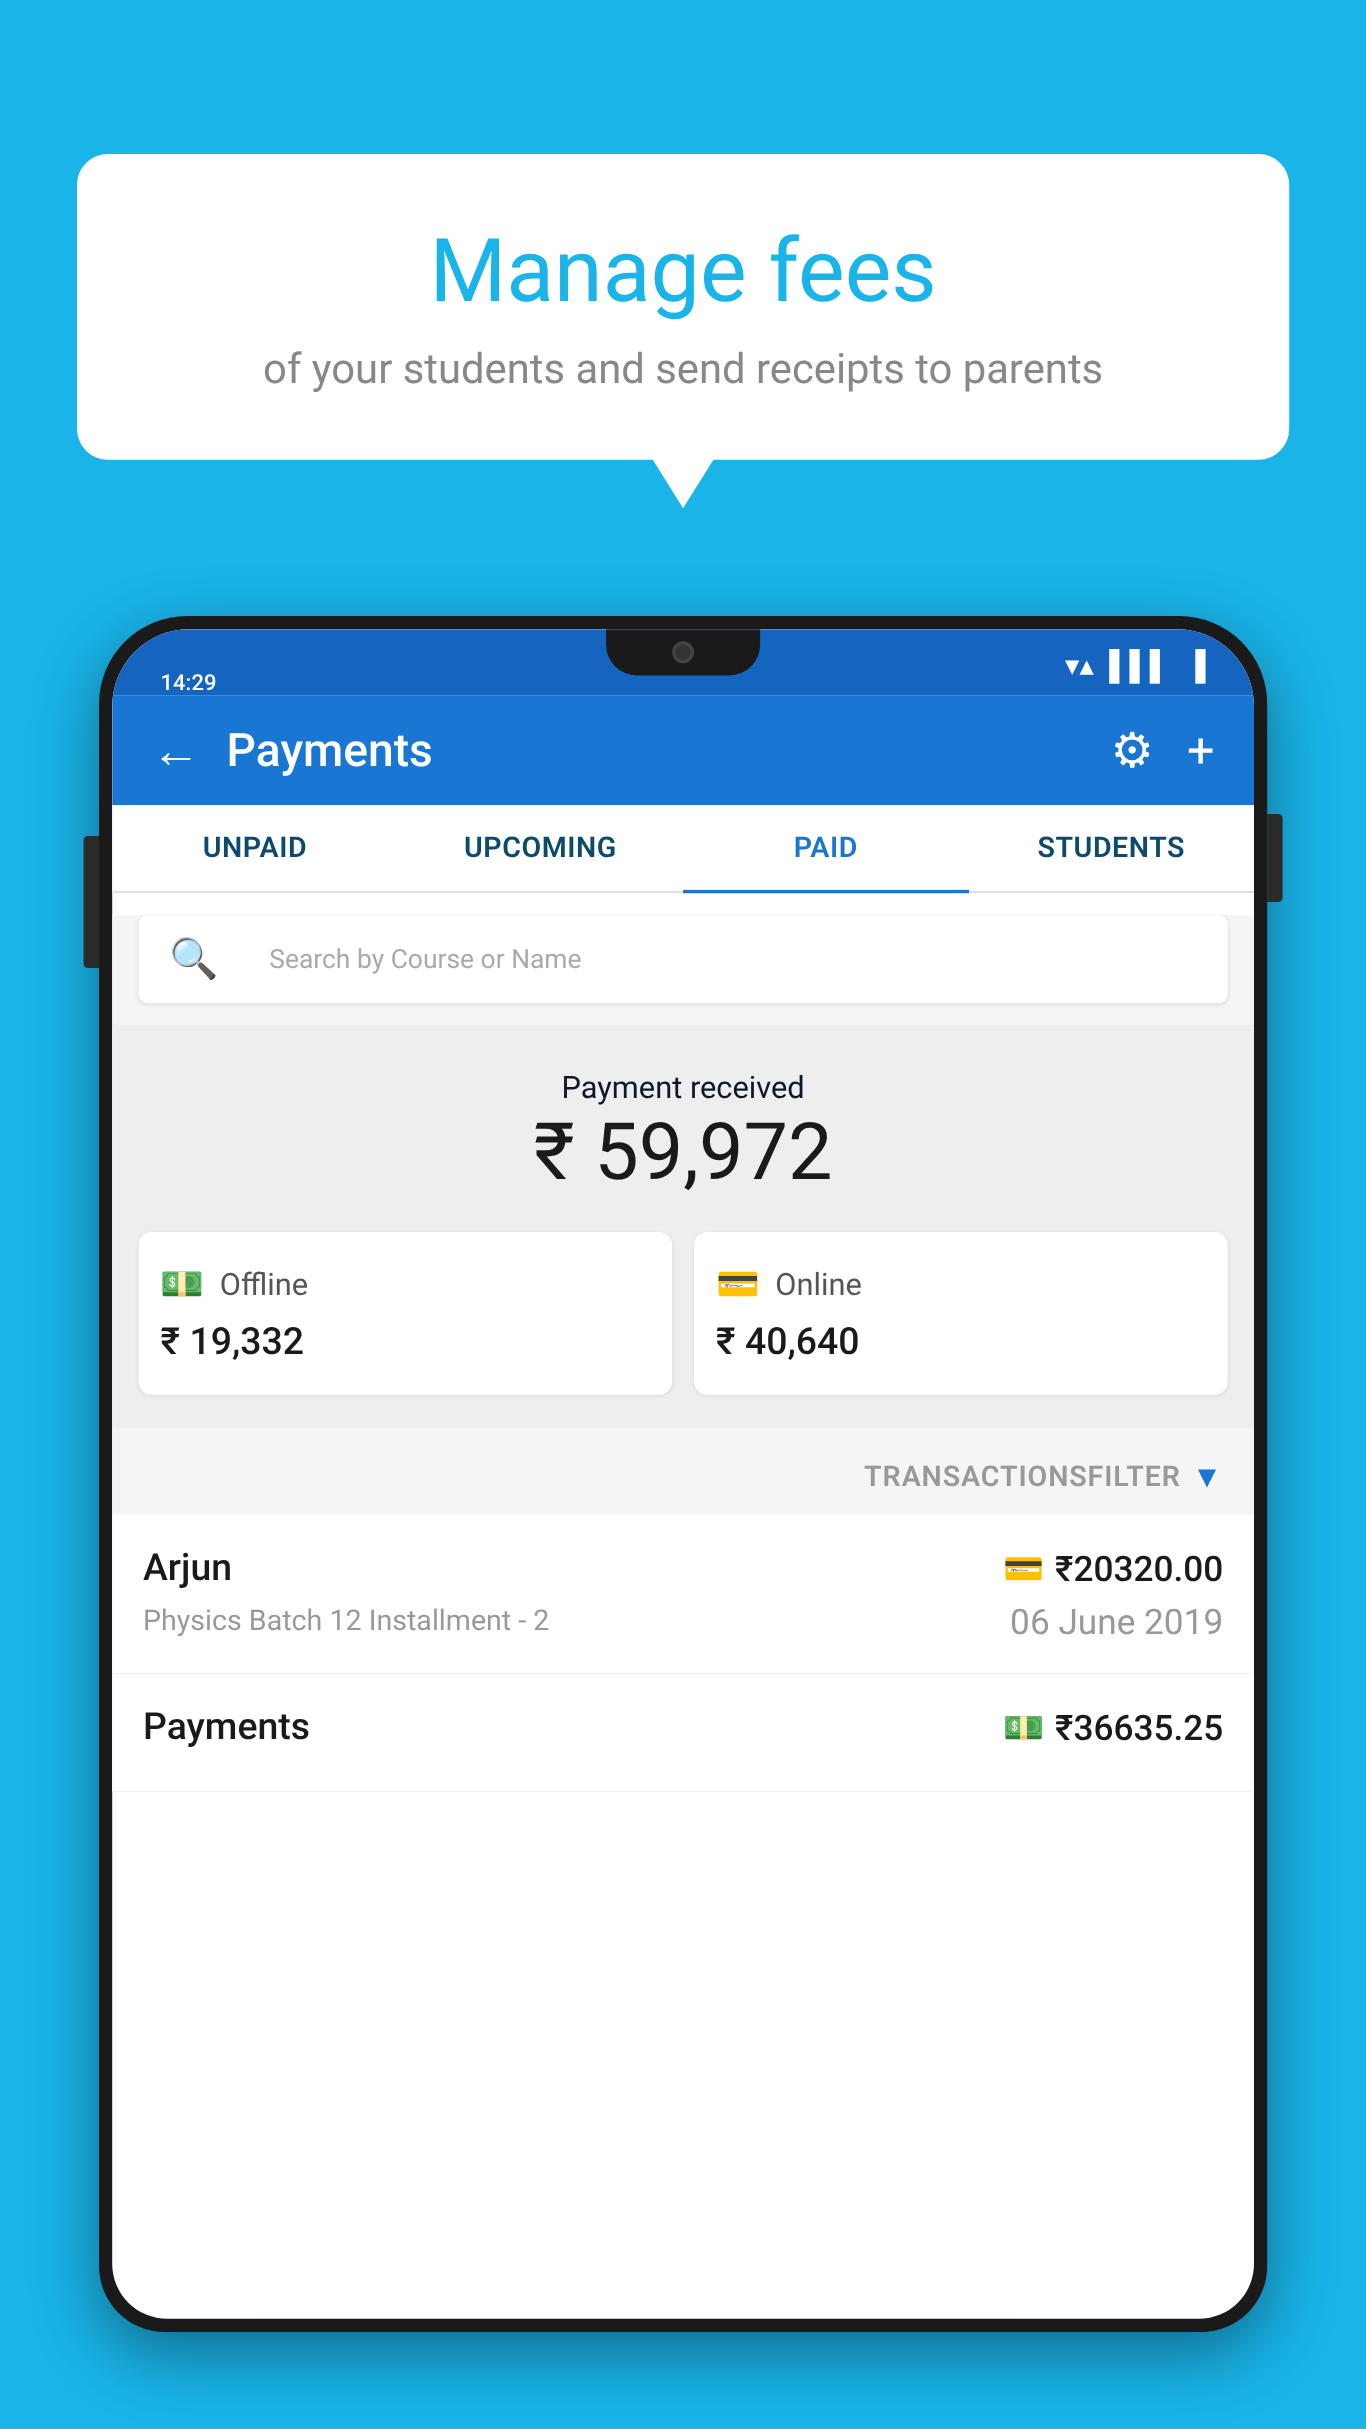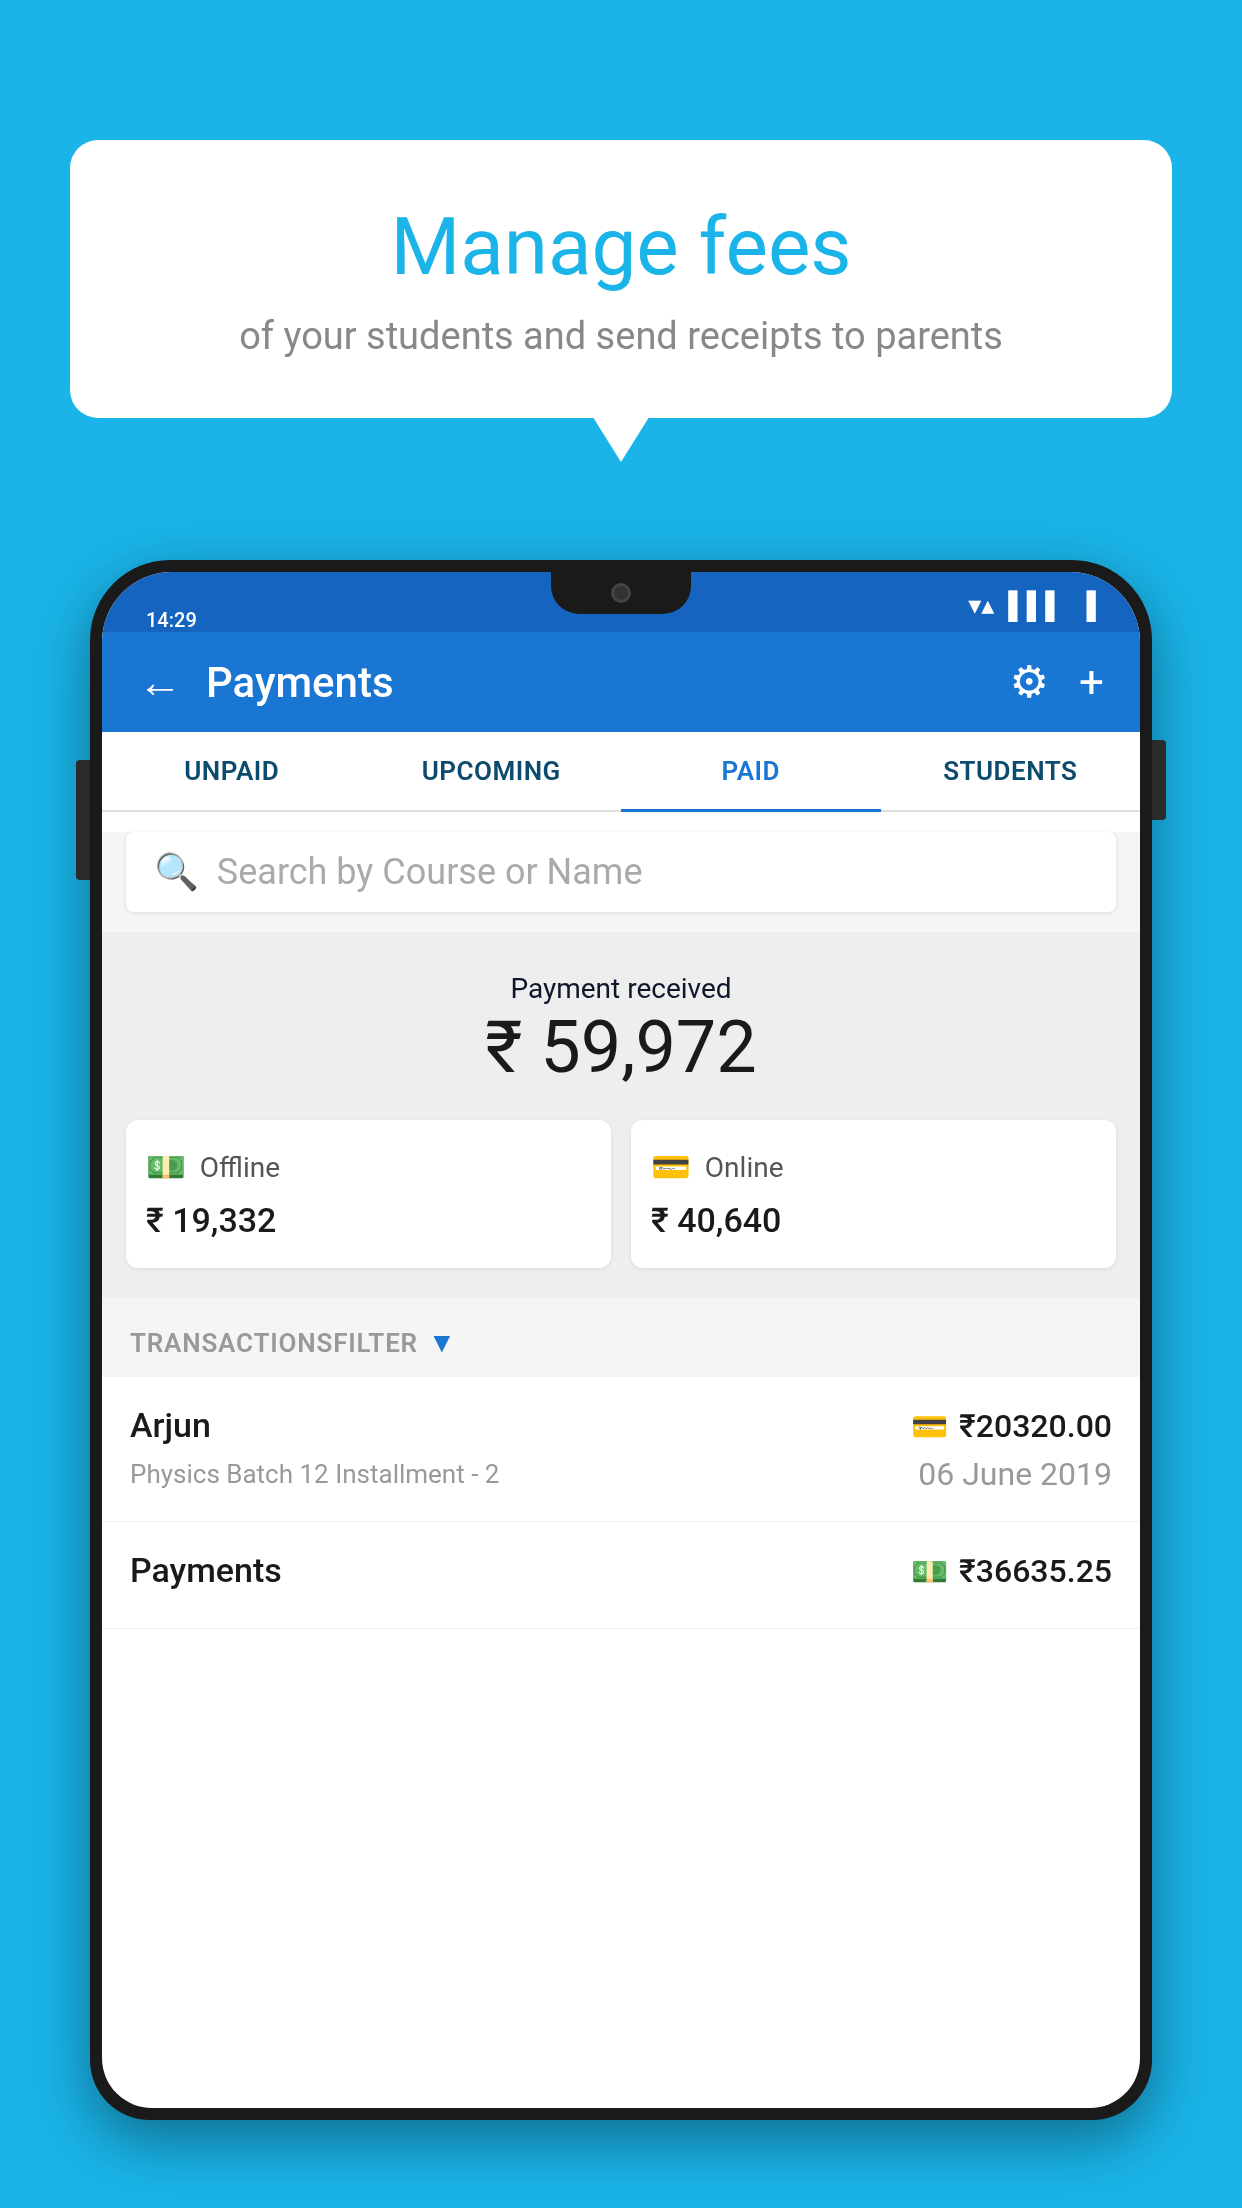--- a/index.html
+++ b/index.html
@@ -251,21 +251,22 @@
       box-shadow: 0 1px 4px rgba(0,0,0,0.1);
     }
 
     .search-icon {
       color: #999;
       font-size: 36px;
     }
 
     .search-placeholder {
       color: #aaa;
-      font-size: 36px;
+      font-size: 24px;
+      margin-left: 28px;
     }
 
     
     .payment-summary {
       background: #eeeeee;
       padding: 40px 24px 30px;
       text-align: center;
     }
 
     .payment-received-label {
@@ -313,21 +314,21 @@
     .card-amount {
       color: #1a1a1a;
       font-size: 34px;
       font-weight: 500;
       text-align: left;
     }
 
     
     .transactions-header {
       display: flex;
-      justify-content: flex-start;
+      justify-content: flex-end;
       align-items: center;
       padding: 28px 28px 18px;
       background: #f5f5f5;
     }
 
     .transactions-label {
       color: #999;
       font-size: 26px;
       font-weight: 600;
       letter-spacing: 0.8px;

